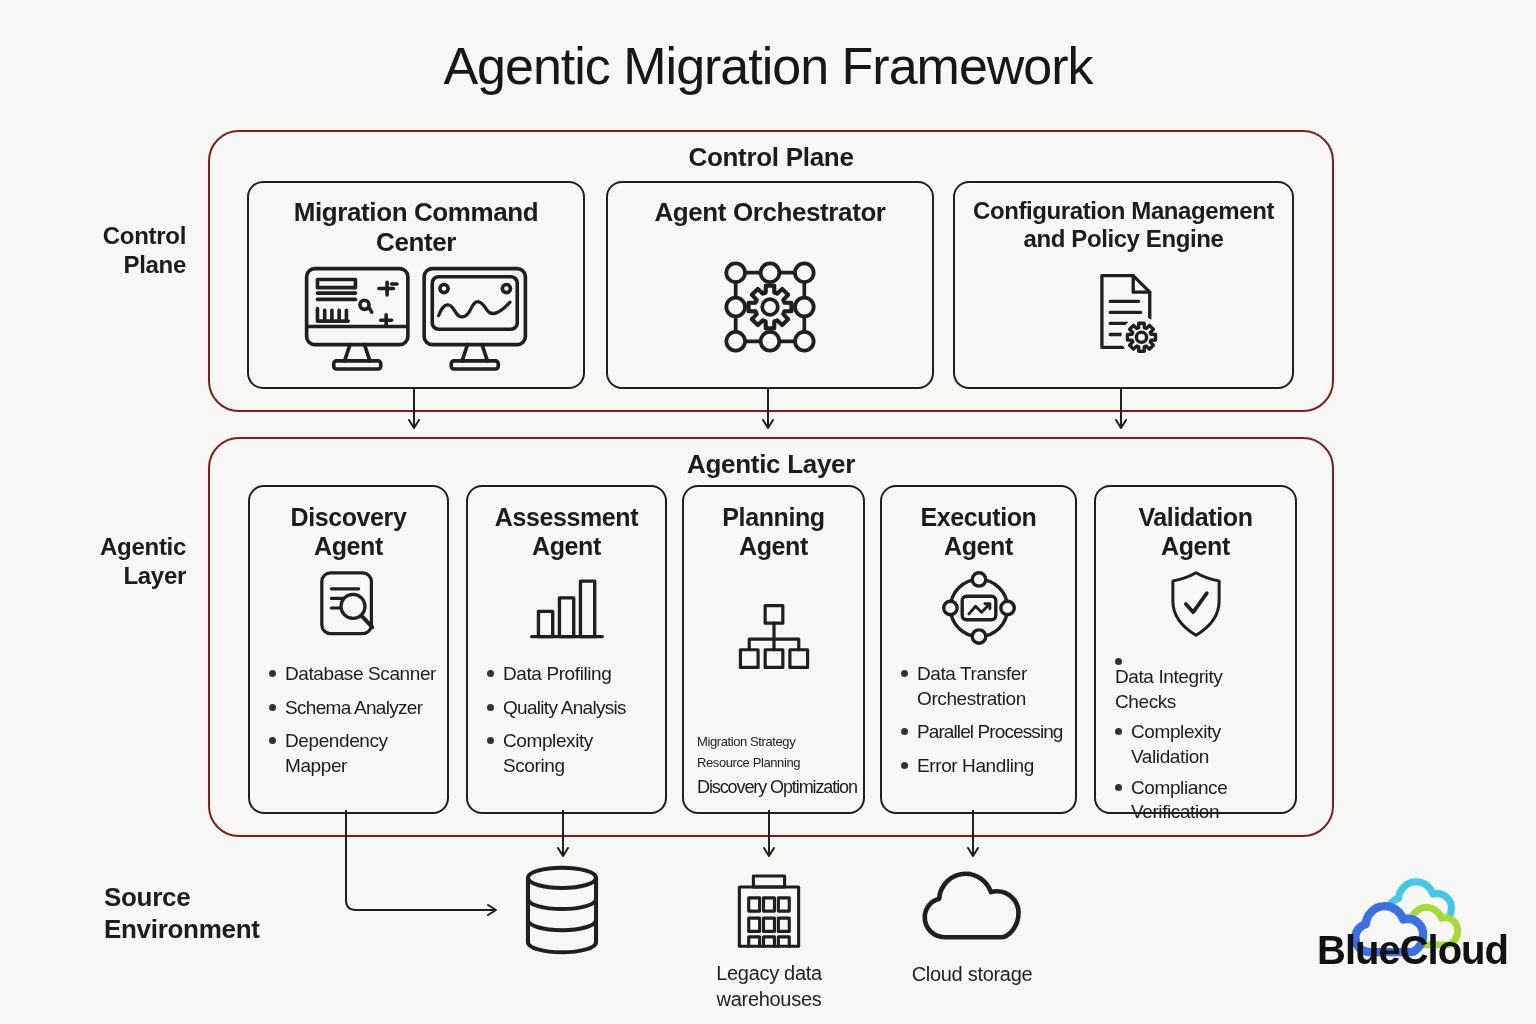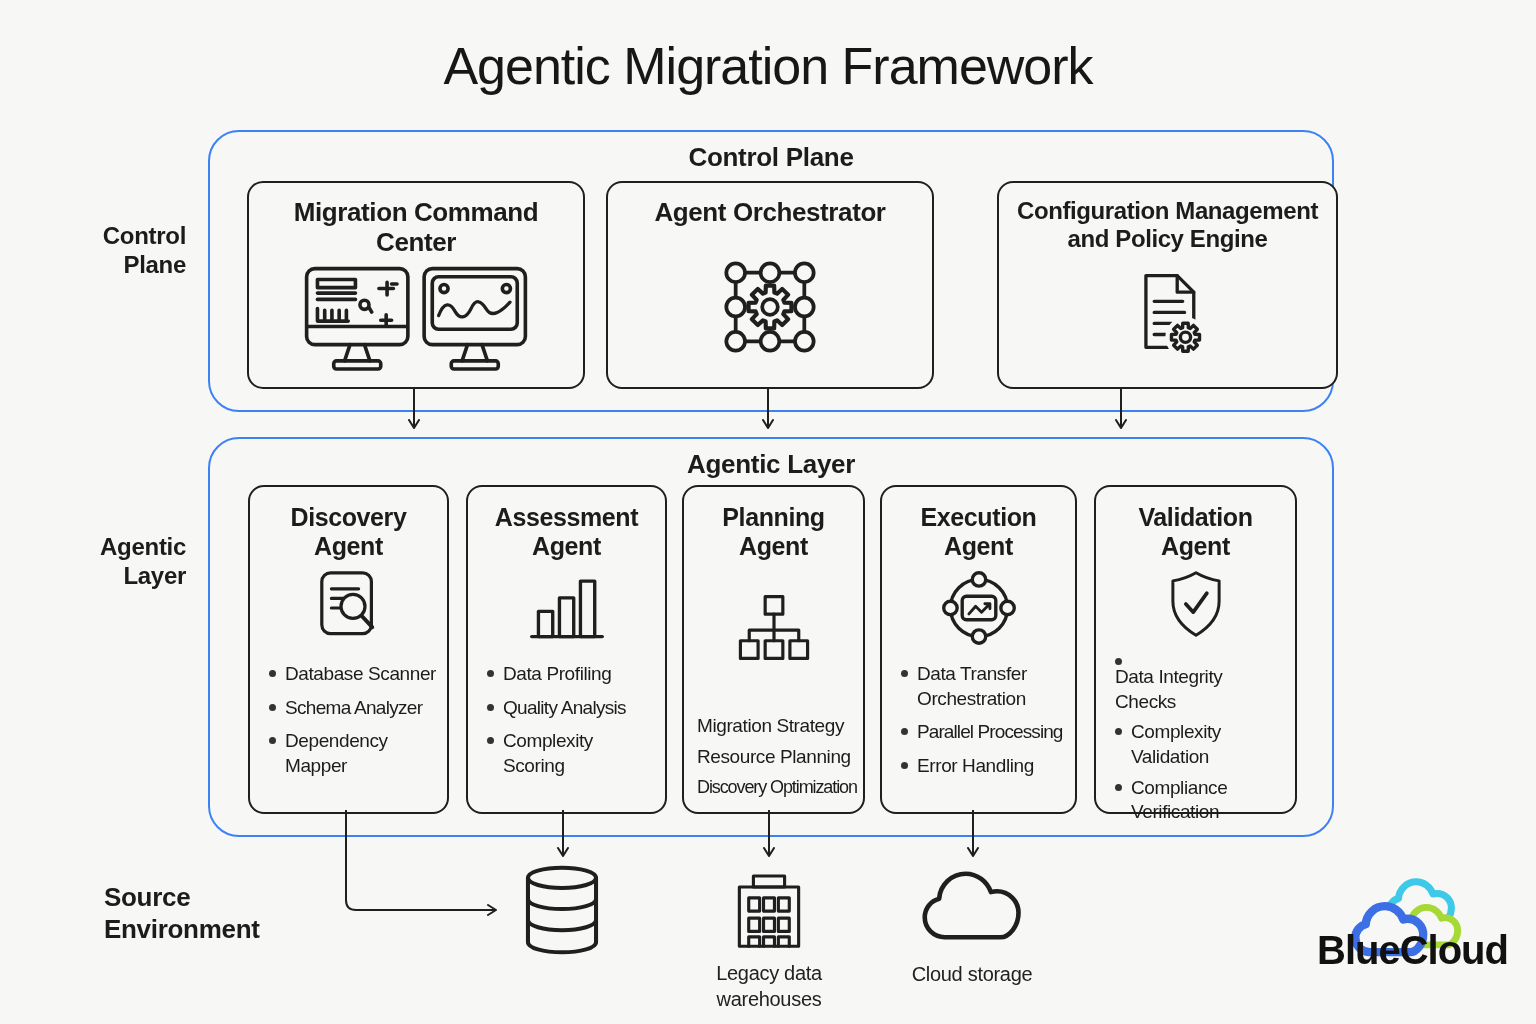--- a/index.html
+++ b/index.html
@@ -6,21 +6,21 @@
   .stage {
     position:relative; width:1536px; height:1024px; margin:0 auto;
     background:#f7f7f5; overflow:hidden;
     font-family:"Liberation Sans","DejaVu Sans",sans-serif; color:#1c1c1c;
   }
   .page-title {
     position:absolute; left:0; top:36px; width:1536px; text-align:center;
     font-size:52px; font-weight:500; letter-spacing:-1px; color:#171717;
   }
   .outer-box {
-    position:absolute; border:2px solid #3b82f6; border-radius:31px;
+    position:absolute; border:2px solid #7f1d1d; border-radius:31px;
     background:transparent;
   }
   .box-heading {
     position:absolute; left:0; top:10px; width:100%; text-align:center;
     font-size:26px; font-weight:700; letter-spacing:-0.3px;
   }
   .card {
     position:absolute; border:2px solid #1f1f1f; border-radius:16px;
     display:flex; flex-direction:column; align-items:center;
     background:#f7f7f5;
@@ -36,21 +36,21 @@
   .icon-zone { flex:1; display:flex; align-items:center; justify-content:center; width:100%; }
   .agent-icon-zone { height:96px; display:flex; align-items:center; justify-content:center; width:100%; flex:none; }
   .bullets { width:100%; box-sizing:border-box; padding:6px 8px 10px 19px; }
   .bullet-item { display:flex; margin-bottom:9px; }
   .bullet-item .dot {
     flex:none; width:7px; height:7px; border-radius:50%;
     background:#333; margin:8px 9px 0 0;
   }
   .bullet-item .btxt { font-size:19px; line-height:1.3; letter-spacing:-0.4px; }
   .plain-items { width:100%; box-sizing:border-box; padding:10px 4px 10px 13px; }
-  .plain-item { font-size:19px; line-height:1.62; letter-spacing:-0.4px; white-space:nowrap; }
+  .plain-item { font-size:13px; line-height:1.62; letter-spacing:-0.4px; white-space:nowrap; }
   .plain-item.condensed { font-size:18px; letter-spacing:-1.1px; }
   .side-label { position:absolute; font-size:24px; font-weight:600; line-height:1.22; letter-spacing:-0.3px; }
   .side-label.right { text-align:right; }
   .side-label.bold { font-weight:700; font-size:26px; }
   .src-label { position:absolute; text-align:center; font-size:20px; line-height:1.3; letter-spacing:-0.3px; color:#222; }
   .logo-text {
     position:absolute; text-align:center; font-size:40px; font-weight:600;
     letter-spacing:-1px; color:#111;
   }
   svg.lineart { display:block; }
@@ -130,21 +130,21 @@
             <circle cx="-33" cy="33" r="9"></circle>
               <circle cx="0" cy="33" r="9"></circle>
               <circle cx="33" cy="33" r="9"></circle>
           </g>
           <use href="#gear-shape" stroke-width="4"></use>
           <circle cx="0" cy="0" r="7.5"></circle>
         </svg>
       </div>
     </div>
 
-    <div class="card" style="left:743px; top:49px; width:337px; height:204px;margin-left:44px;">
+    <div class="card" style="left:743px; top:49px; width:337px; height:204px;">
       <div class="card-title" style="font-size:24px;">Configuration Management and Policy Engine</div>
       <div class="icon-zone" style="padding-bottom:6px;">
         <svg class="lineart" width="92" height="92" viewBox="0 0 100 100" fill="none" stroke="#1f1f1f" stroke-width="3.6" stroke-linecap="round" stroke-linejoin="round">
           <path d="M26 5 H60 L78 23 V83 H26 Z"></path>
           <path d="M60 5 V23 H78"></path>
           <path d="M35 33 H66 M35 45 H68 M35 57 H54 M35 69 H50"></path>
           <circle cx="69" cy="72" r="22" fill="#f7f7f5" stroke="none"></circle>
           <g transform="translate(69,72) scale(0.74)">
             <use href="#gear-shape" stroke-width="5"></use>
             <circle cx="0" cy="0" r="7.5" stroke-width="5"></circle>

